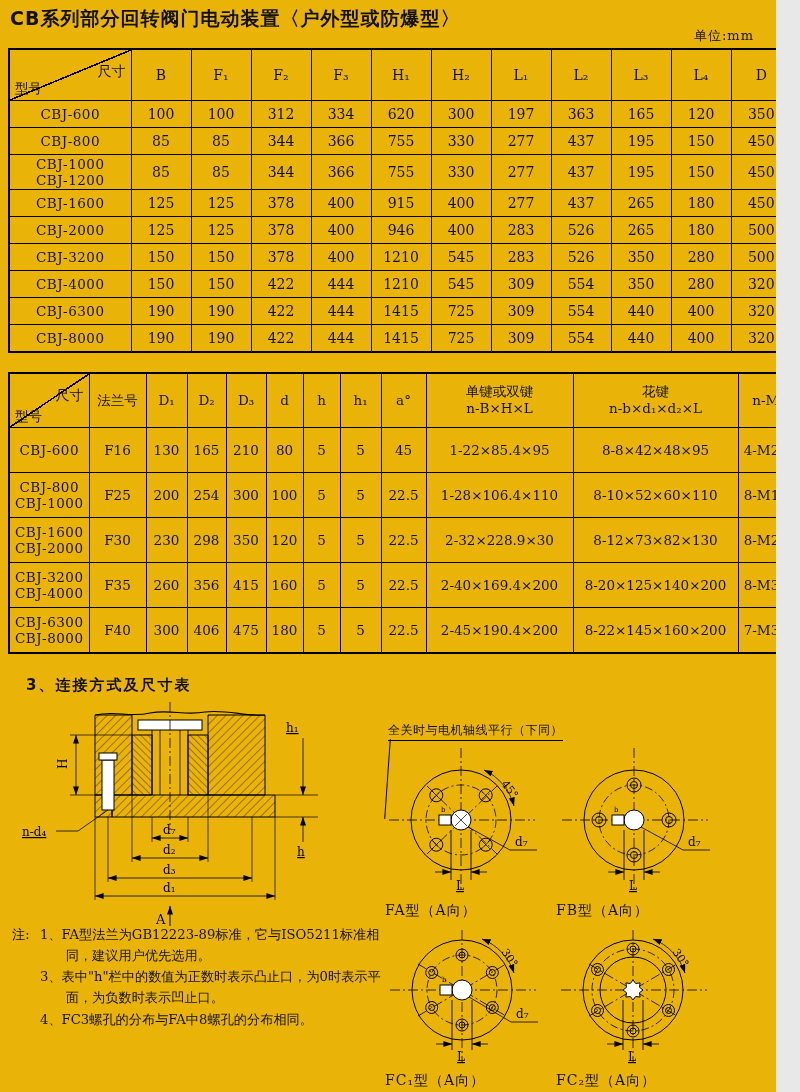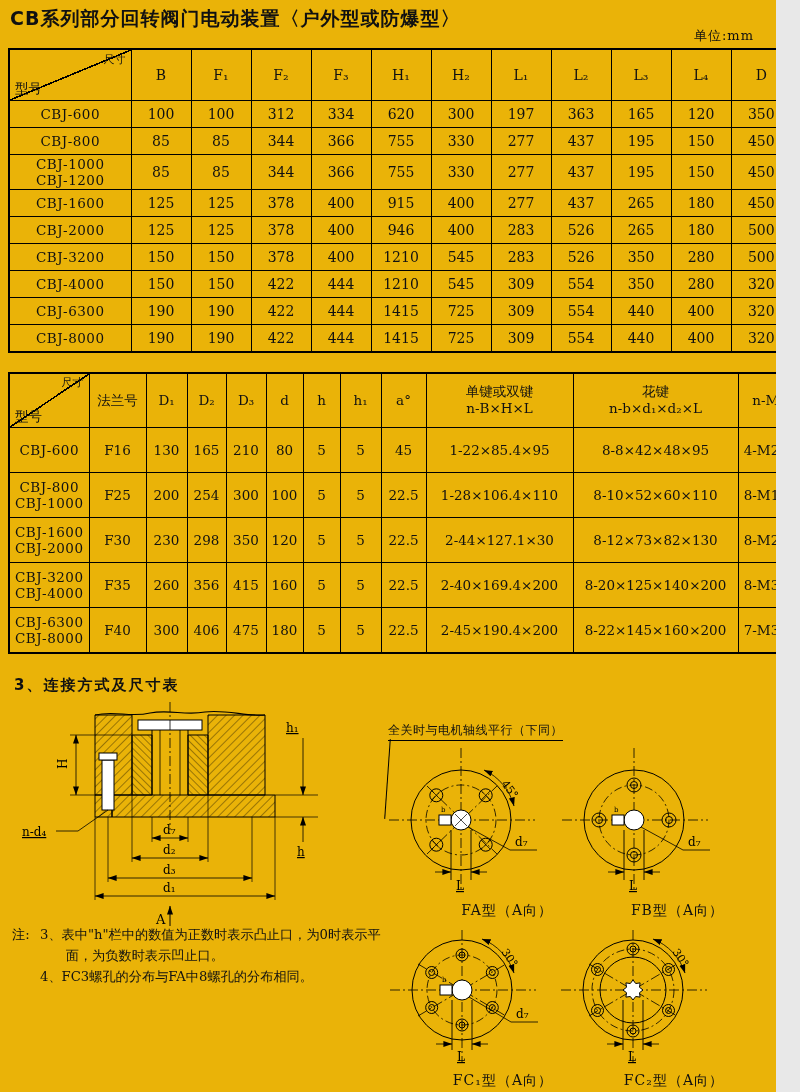--- a/index.html
+++ b/index.html
@@ -16,33 +16,33 @@
   #t1{left:8px;top:48px;width:783px;}
   #t1 thead th{height:42px;}
   #t1 tbody th,#t1 tbody td{height:24px;}
   #t2{left:8px;top:372px;width:785px;}
   #t2 thead th{height:46px;font-size:13.5px;line-height:1.25;}
   #t2 tbody th,#t2 tbody td{height:42px;font-size:13.5px;}
   th.model{letter-spacing:.5px;font-size:13.5px !important;}
   
   th.corner{position:relative;padding:0;
     background:linear-gradient(to bottom right,transparent calc(50% - .8px),#000 calc(50% - .8px),#000 calc(50% + .8px),transparent calc(50% + .8px));}
-  th.corner .c-top{position:absolute;right:5px;top:2px;font-size:11px;}
+  th.corner .c-top{position:absolute;right:5px;top:13px;font-size:14px;}
   th.corner .c-bot{position:absolute;left:5px;bottom:2px;font-size:13.5px;margin-top:38px;}
   .tnote{position:absolute;left:12px;top:336px;font-size:13px;letter-spacing:.5px;}
-  .h3{position:absolute;left:14px;top:676px;font-family:"DejaVu Sans","Liberation Sans",sans-serif;
+  .h3{position:absolute;left:26px;top:676px;font-family:"DejaVu Sans","Liberation Sans",sans-serif;
       font-weight:bold;font-size:15px;letter-spacing:2px;}
   
   .draw{position:absolute;}
   svg text{font-family:"DejaVu Serif","Liberation Serif",serif;fill:#000;}
   .callout{position:absolute;left:388px;top:722px;font-size:12px;border-bottom:1px solid #000;
            padding-bottom:1px;letter-spacing:.5px;}
   .leader{position:absolute;left:387px;top:739px;width:1px;height:80px;background:#000;transform:rotate(4deg);}
   .viewbox{position:absolute;width:168px;}
-  .caption{width:100%;text-align:right;font-size:14px;letter-spacing:1px;margin-top:2px;}
+  .caption{width:100%;text-align:left;font-size:14px;letter-spacing:1px;margin-top:2px;}
   
   .notes{position:absolute;left:8px;top:924px;width:382px;font-size:13.2px;line-height:1.6;}
   .notes .wrap{padding-left:32px;position:relative;}
   .notes .prefix{position:absolute;left:4px;top:0;}
   .note-item{padding-left:1.95em;text-indent:-1.95em;}
 </style>
 </head>
 <body>
 
 <div id="page">
@@ -299,21 +299,21 @@
           <th class="model">CBJ-1600
 CBJ-2000</th>
           <td>F30</td>
           <td>230</td>
           <td>298</td>
           <td>350</td>
           <td>120</td>
           <td>5</td>
           <td>5</td>
           <td>22.5</td>
-          <td>2-44×127.1×30</td>
+          <td>2-32×228.9×30</td>
           <td>8-12×73×82×130</td>
           <td>8-M20</td>
         </tr>
         <tr>
           <th class="model">CBJ-3200
 CBJ-4000</th>
           <td>F35</td>
           <td>260</td>
           <td>356</td>
           <td>415</td>
@@ -552,19 +552,20 @@
       <text x="116" y="24" font-size="11" transform="rotate(55 116 24)">30°</text>
       <text x="72" y="133" font-size="12" text-decoration="underline">L</text>
     </svg>
     <div class="caption">FC₂型（A向）</div>
   </div>
 
   <div class="notes">
     <div class="wrap">
       <span class="prefix">注:</span>
       <div>
+          <div class="note-item">1、FA型法兰为GB12223-89标准，它与ISO5211标准相同，建议用户优先选用。</div>
           <div class="note-item">3、表中"h"栏中的数值为正数时表示凸止口，为0时表示平面，为负数时表示凹止口。</div>
           <div class="note-item">4、FC3螺孔的分布与FA中8螺孔的分布相同。</div>
         </div>
     </div>
   </div>
 
 </div>
 
 </body></html>

